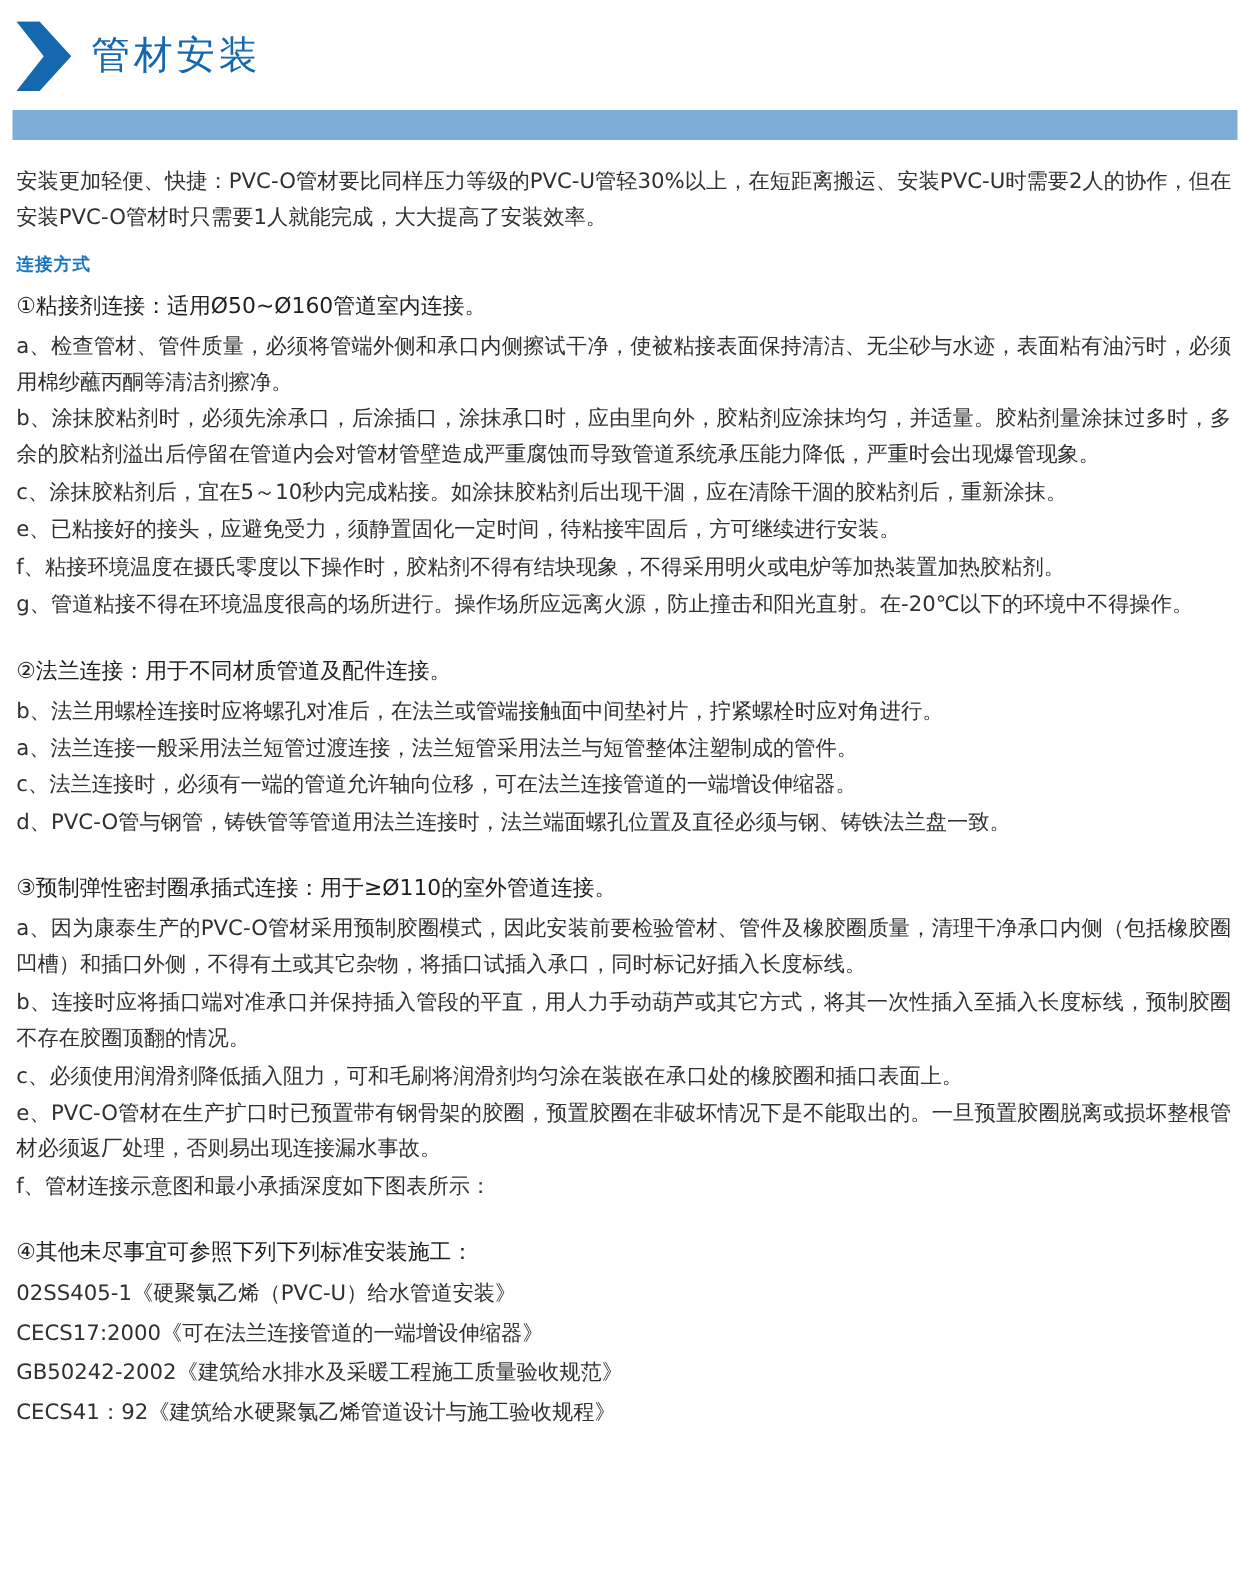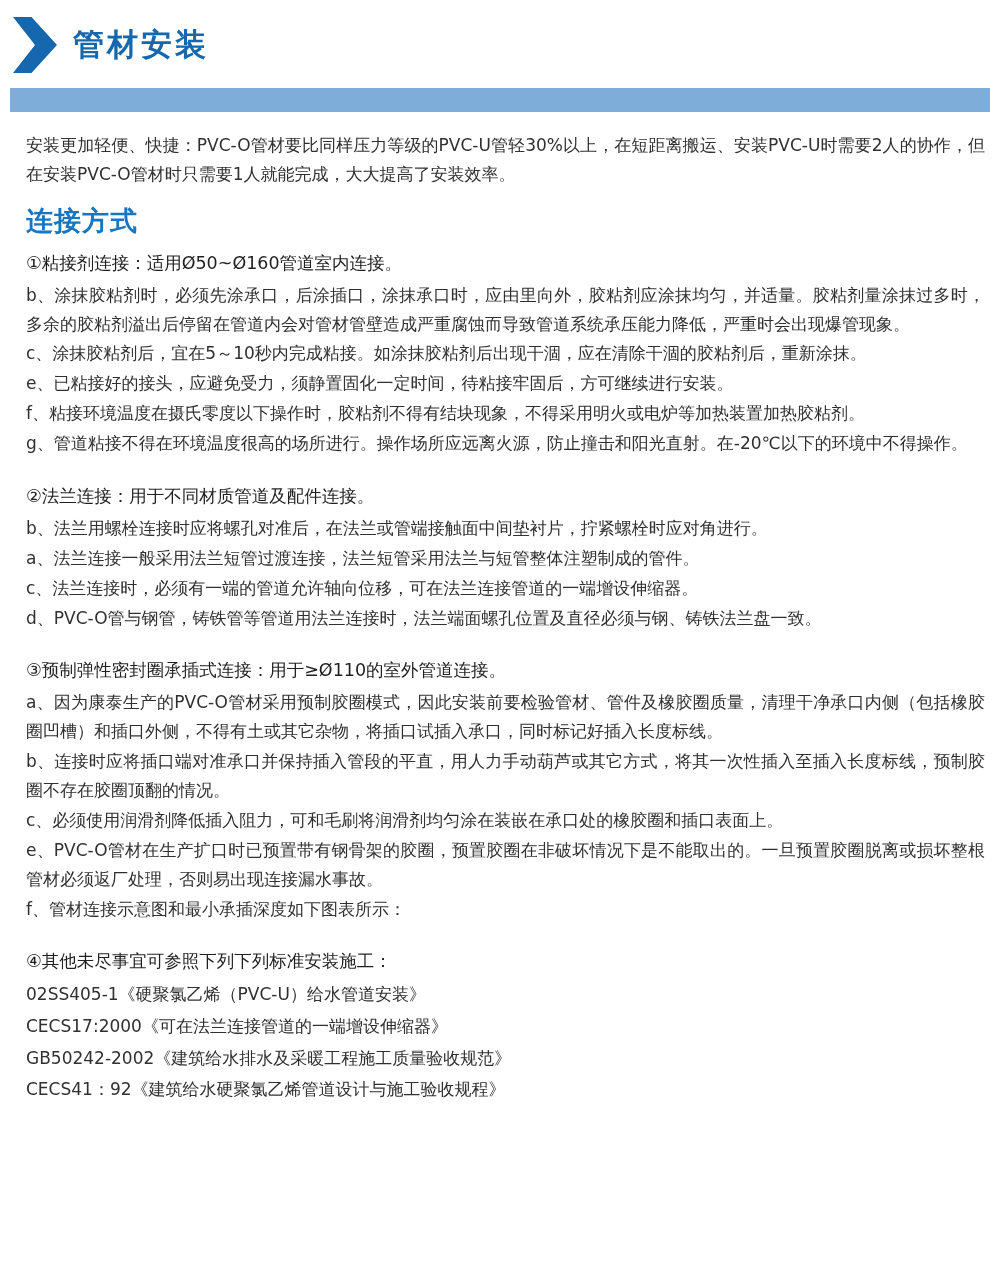--- a/index.html
+++ b/index.html
@@ -24,43 +24,43 @@
   .chevron-icon {
     display: inline-block;
     width: 44px;
     height: 56px;
     background: var(--accent-blue, #1567ae);
     clip-path: polygon(0% 0%, 42% 0%, 100% 50%, 42% 100%, 0% 100%, 50% 50%);
     flex: 0 0 auto;
   }
   .doc-title {
     font-size: 31px;
-    font-weight: bold;
+    font-weight: normal;
     color: var(--accent-blue, #1567ae);
     margin-left: 16px;
     letter-spacing: 3px;
     line-height: 1.2;
   }
   .accent-bar {
     height: 24px;
     background: var(--bar-blue, #7fadd9);
     margin: 14px 10px 0 10px;
   }
   .content {
-    padding: 18px 15px 0 26px;
+    padding: 18px 15px 0 13px;
   }
   .body-text {
     font-size: 17px;
     line-height: 1.7;
     margin: 1px 0;
     color: var(--body-text, #303030);
     text-align: justify;
   }
   .sub-heading {
-    font-size: 27px;
+    font-size: 14px;
     font-weight: bold;
     color: var(--subheading-blue, #1876c0);
     margin: 14px 0 10px 0;
     letter-spacing: 1px;
   }
   .method-section { margin-top: 24px; }
   .method-section.first { margin-top: 10px; }
   .method-heading {
     font-size: 17.5px;
     font-weight: normal;
@@ -83,20 +83,21 @@
   <div class="accent-bar"></div>
 
   <main class="content">
 
     <p class="body-text">安装更加轻便、快捷：PVC-O管材要比同样压力等级的PVC-U管轻30%以上，在短距离搬运、安装PVC-U时需要2人的协作，但在安装PVC-O管材时只需要1人就能完成，大大提高了安装效率。</p>
 
     <h2 class="sub-heading">连接方式</h2>
 
     <section class="method-section first">
       <h3 class="method-heading">①粘接剂连接：适用Ø50~Ø160管道室内连接。</h3>
+      <p class="body-text">a、检查管材、管件质量，必须将管端外侧和承口内侧擦试干净，使被粘接表面保持清洁、无尘砂与水迹，表面粘有油污时，必须用棉纱蘸丙酮等清洁剂擦净。</p>
       <p class="body-text">b、涂抹胶粘剂时，必须先涂承口，后涂插口，涂抹承口时，应由里向外，胶粘剂应涂抹均匀，并适量。胶粘剂量涂抹过多时，多余的胶粘剂溢出后停留在管道内会对管材管壁造成严重腐蚀而导致管道系统承压能力降低，严重时会出现爆管现象。</p>
       <p class="body-text">c、涂抹胶粘剂后，宜在5～10秒内完成粘接。如涂抹胶粘剂后出现干涸，应在清除干涸的胶粘剂后，重新涂抹。</p>
       <p class="body-text">e、已粘接好的接头，应避免受力，须静置固化一定时间，待粘接牢固后，方可继续进行安装。</p>
       <p class="body-text">f、粘接环境温度在摄氏零度以下操作时，胶粘剂不得有结块现象，不得采用明火或电炉等加热装置加热胶粘剂。</p>
       <p class="body-text">g、管道粘接不得在环境温度很高的场所进行。操作场所应远离火源，防止撞击和阳光直射。在-20℃以下的环境中不得操作。</p>
     </section>
 
     <section class="method-section">
       <h3 class="method-heading">②法兰连接：用于不同材质管道及配件连接。</h3>
       <p class="body-text">b、法兰用螺栓连接时应将螺孔对准后，在法兰或管端接触面中间垫衬片，拧紧螺栓时应对角进行。</p>

